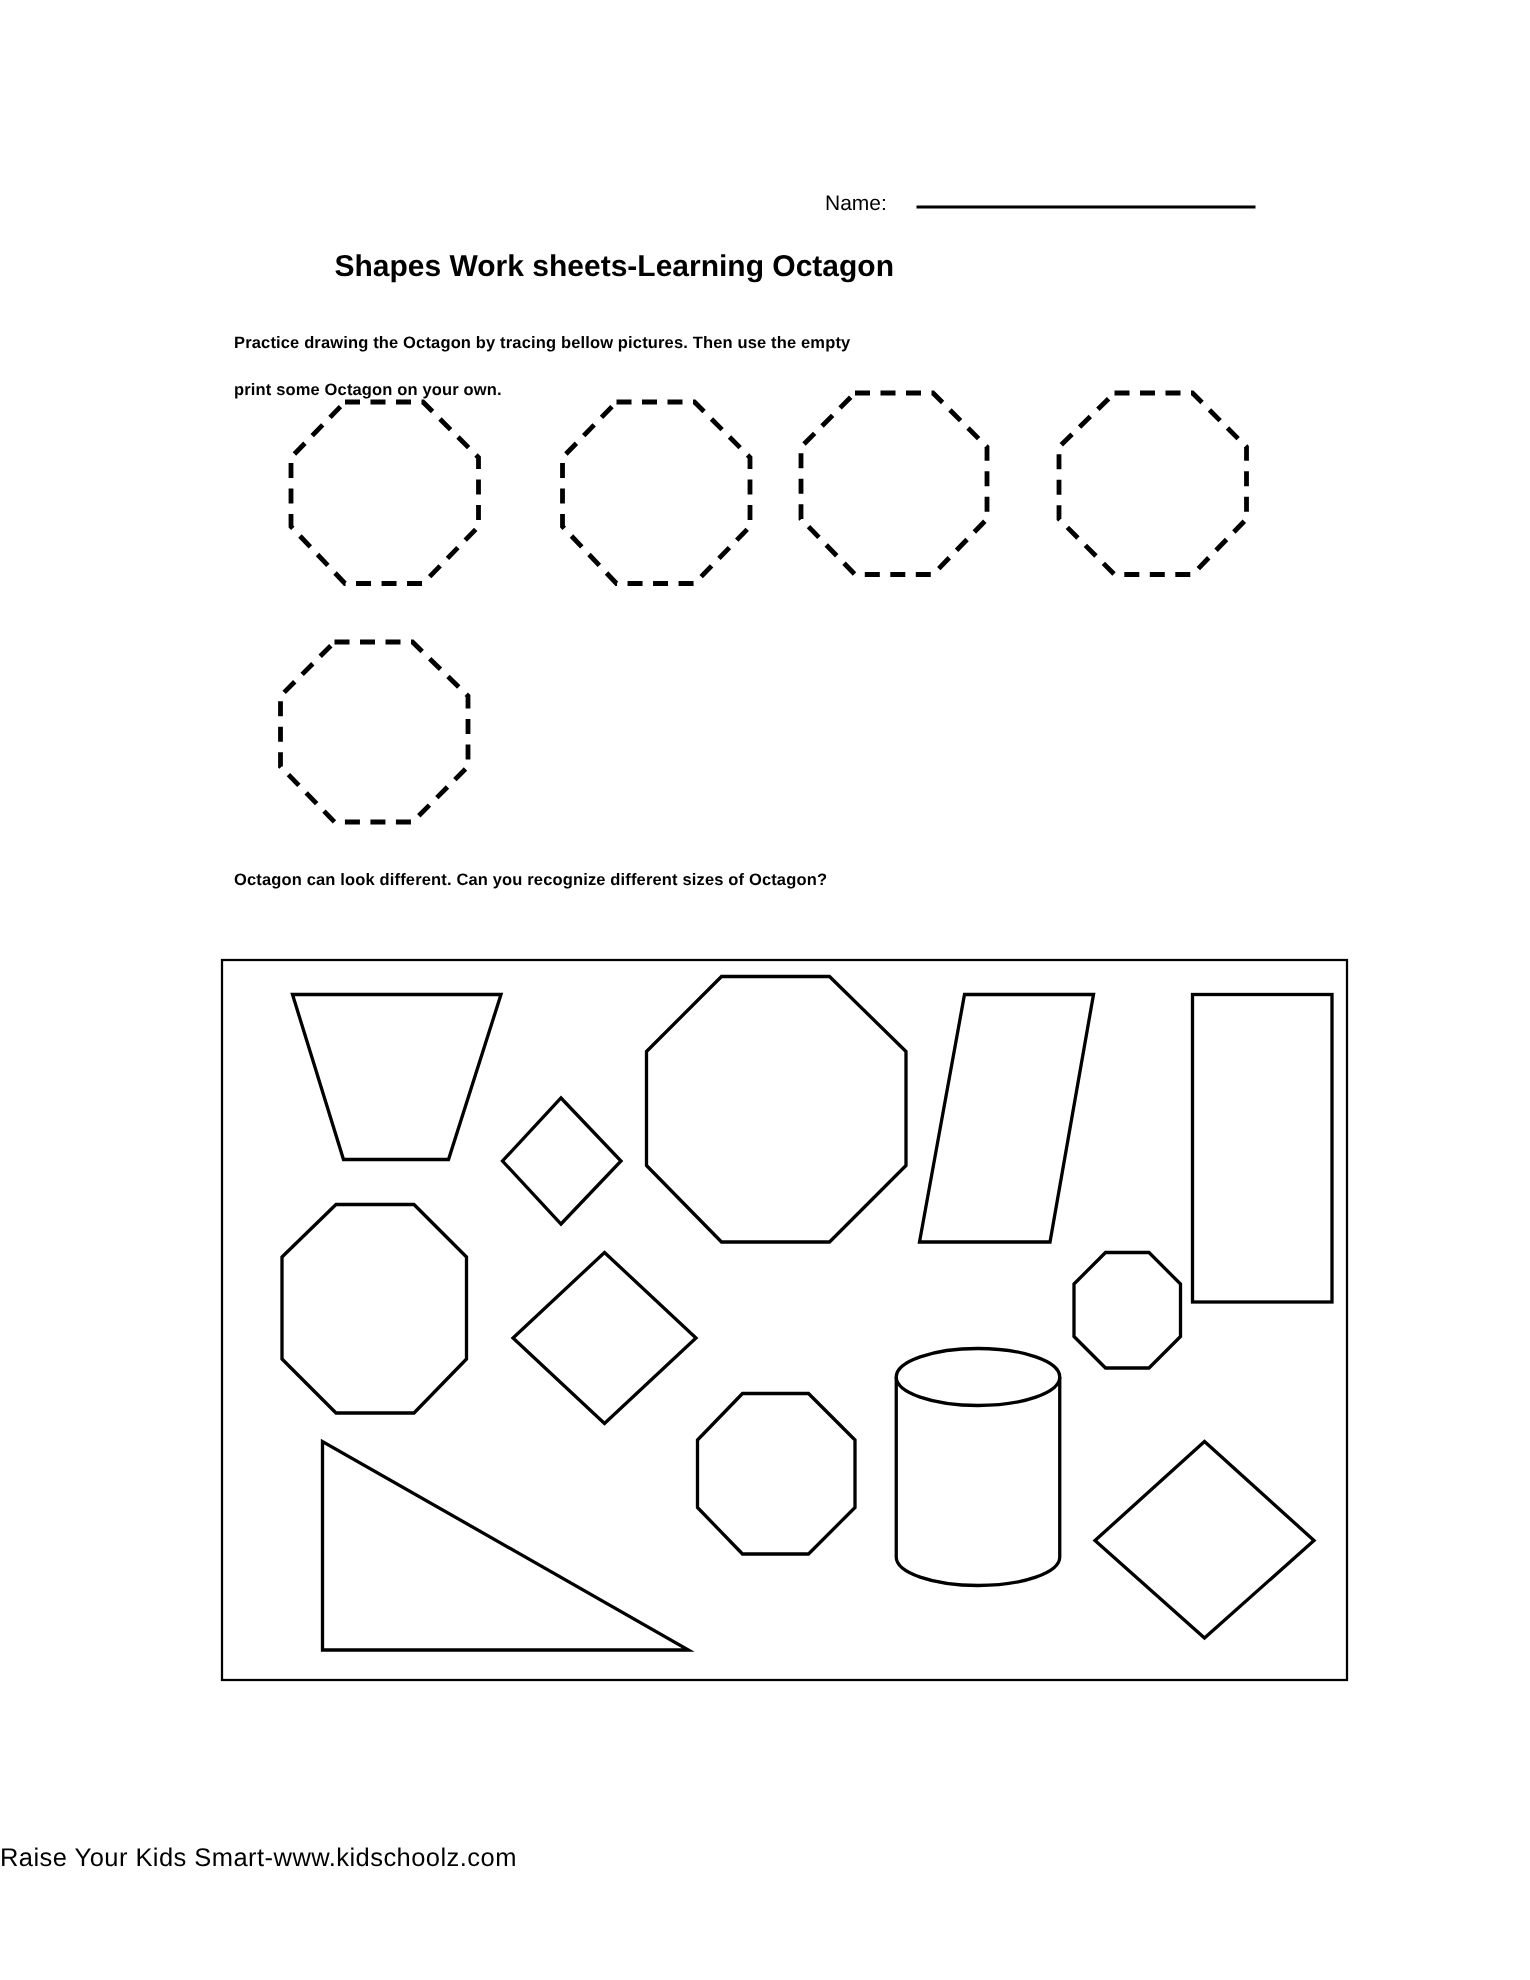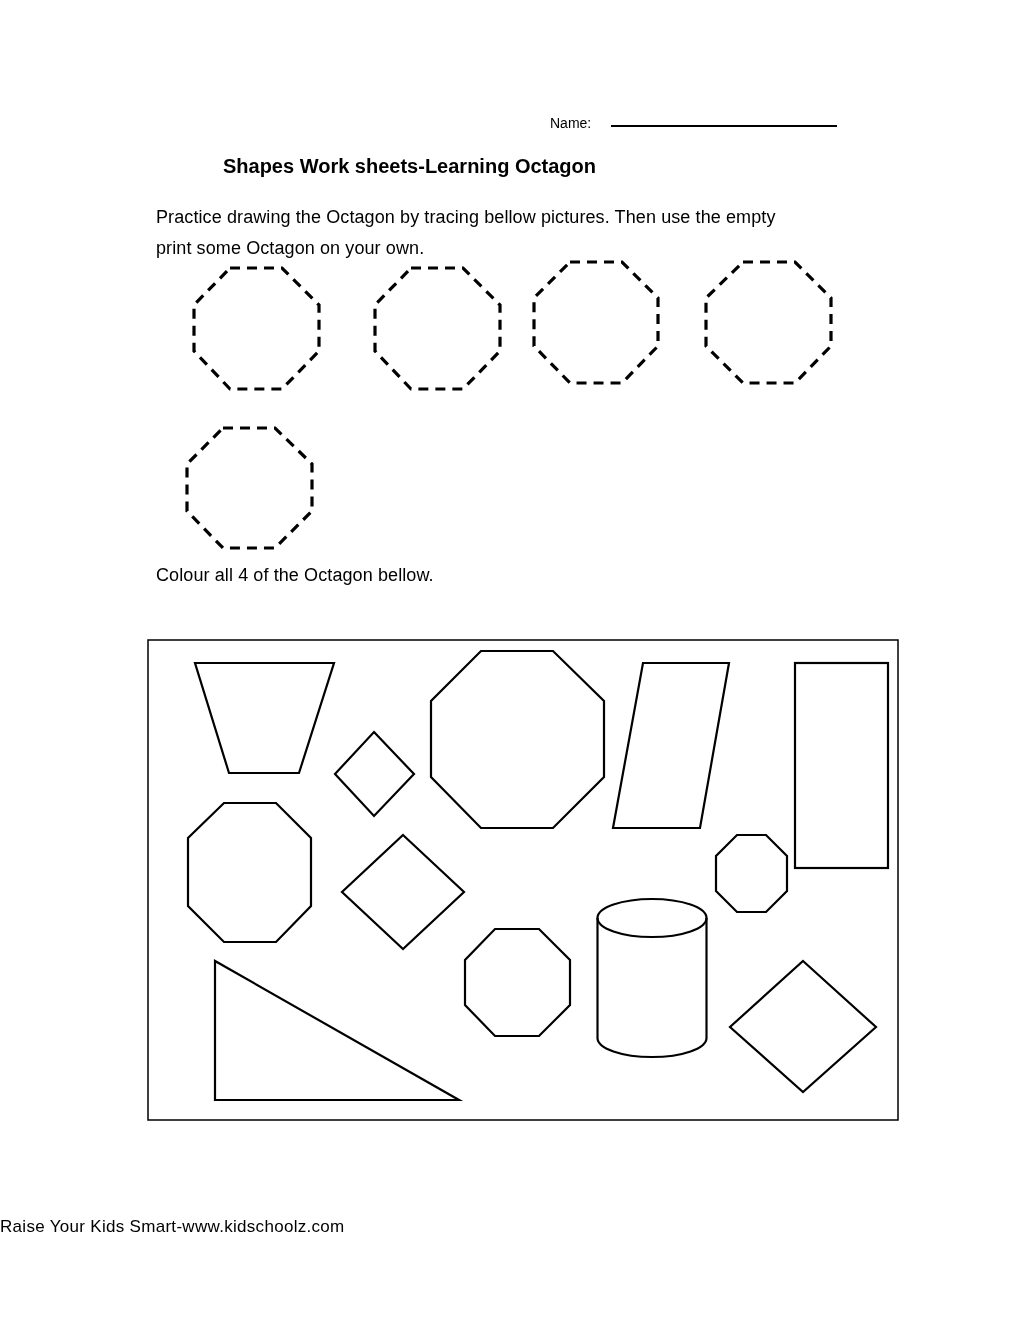--- a/index.html
+++ b/index.html
@@ -1,22 +1,22 @@
 <!DOCTYPE html>
 <html><head>
   <meta charset="utf-8">
   <style>
     html, body { margin: 0; padding: 0; background: #ffffff; }
     body { width: 1020px; height: 1320px; position: relative; overflow: hidden;
            font-family: "Liberation Sans", "DejaVu Sans", sans-serif; color: #000; }
-    .abs { position: absolute; }
+    .abs { position: absolute; margin-top: 12px; }
     .name-label { left: 550px; top: 115px; font-size: 14px; }
     .name-line { left: 611px; top: 125px; width: 226px; height: 0; border-top: 2px solid #000; }
     .title { left: 0; width: 819px; top: 155px; text-align: center; font-size: 20px; font-weight: bold; }
-    .para { left: 156px; font-size: 18px; line-height: 31px; width: 720px; letter-spacing: 0.1px; }
+    .para { left: 156px; font-size: 11px; line-height: 31px; width: 720px; letter-spacing: 0.1px; font-weight: bold; }
     .para1 { top: 202px; }
     .para2 { top: 560px; }
     .footer { left: 0; width: 1020px; top: 1217px; font-size: 17px; letter-spacing: 0.3px; }
     svg.shapes { position: absolute; left: 0; top: 0; }
   </style>
 </head>
 <body>
 
 <div class="abs name-label">Name:</div>
 <div class="abs name-line"></div>
@@ -55,16 +55,16 @@
       <line x1="597.5" y1="918" x2="597.5" y2="1038"></line>
       <line x1="706.5" y1="918" x2="706.5" y2="1038"></line>
       <path d="M597.5,1038 A54.5,19 0 0 0 706.5,1038"></path>
     </g>
     <polygon points="215,961 215,1100 459,1100"></polygon>
     <polygon points="803,961 876,1027 803,1092 730,1027"></polygon>
   </g>
 </svg>
 
 <div class="abs para para2">
-  <div>Colour all 4 of the Octagon bellow.</div>
+  <div>Octagon can look different. Can you recognize different sizes of Octagon?</div>
 </div>
 
 <div class="abs footer">Raise Your Kids Smart-www.kidschoolz.com</div>
 
 </body></html>

